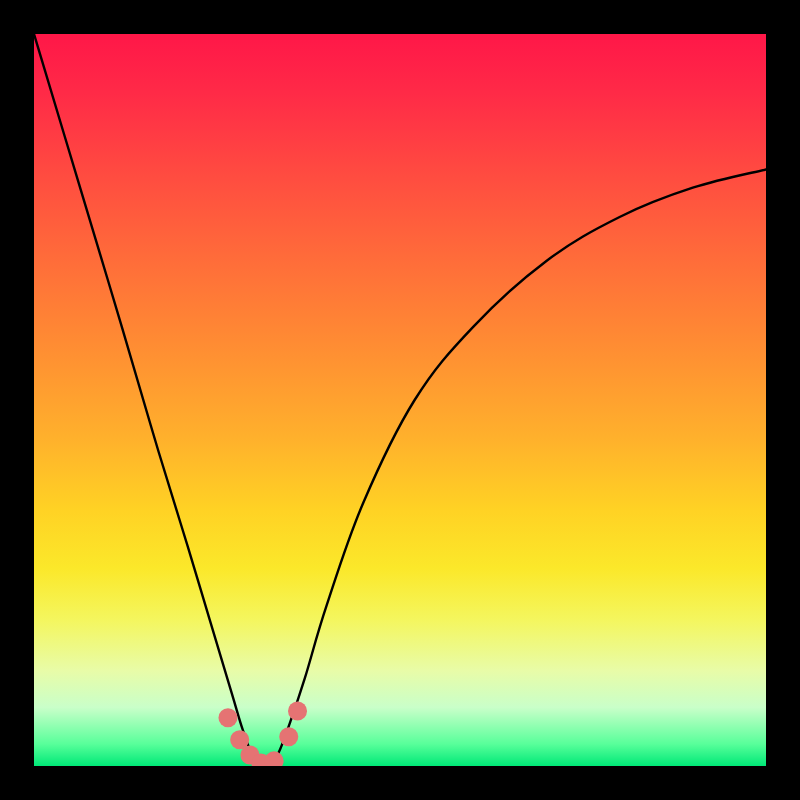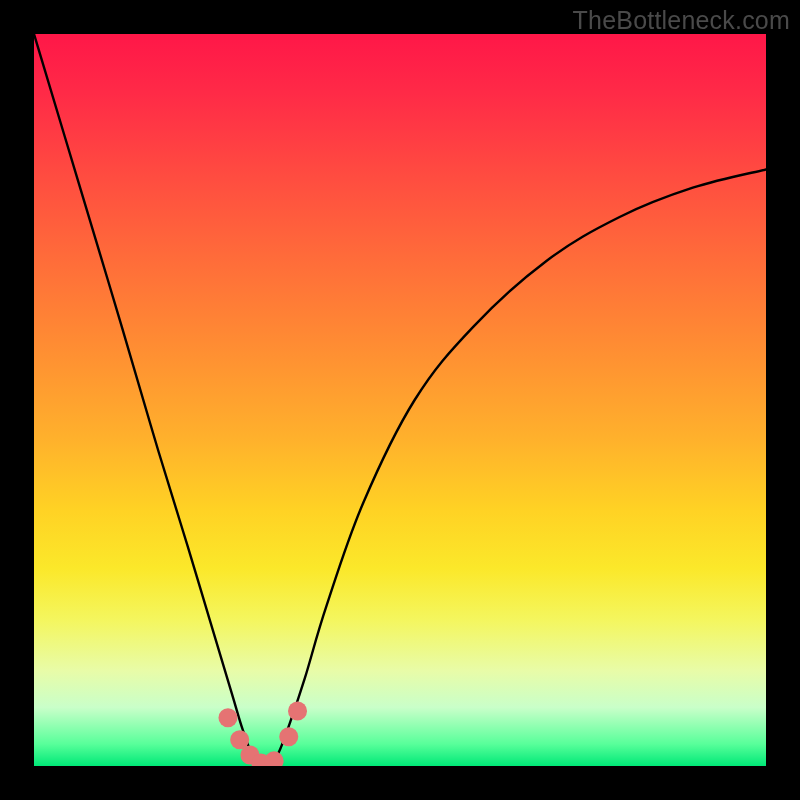--- a/index.html
+++ b/index.html
@@ -70,14 +70,13 @@
           <circle cx="193.98" cy="683.69" r="9.52" fill="#e57373" stroke="#e57373" stroke-width="0"></circle>
           <circle cx="205.69" cy="705.65" r="9.52" fill="#e57373" stroke="#e57373" stroke-width="0"></circle>
           <circle cx="215.94" cy="721.02" r="9.52" fill="#e57373" stroke="#e57373" stroke-width="0"></circle>
           <circle cx="226.92" cy="729.07" r="9.52" fill="#e57373" stroke="#e57373" stroke-width="0"></circle>
           <circle cx="240.10" cy="726.88" r="9.52" fill="#e57373" stroke="#e57373" stroke-width="0"></circle>
           <circle cx="254.74" cy="702.72" r="9.52" fill="#e57373" stroke="#e57373" stroke-width="0"></circle>
           <circle cx="263.52" cy="677.10" r="9.52" fill="#e57373" stroke="#e57373" stroke-width="0"></circle>
         </g>
     </svg>
   </div>
-  <div class="watermark">TheBottleneck.com</div>
 </div>
 
 </body></html>

